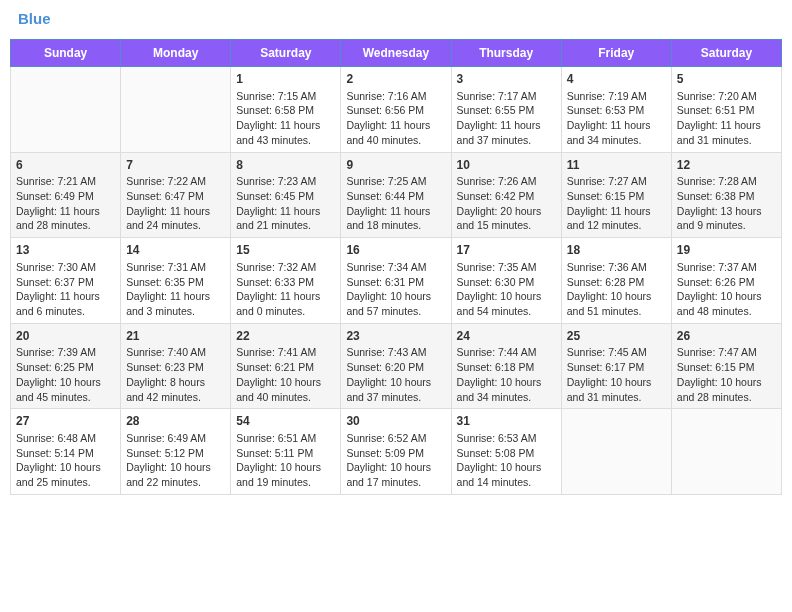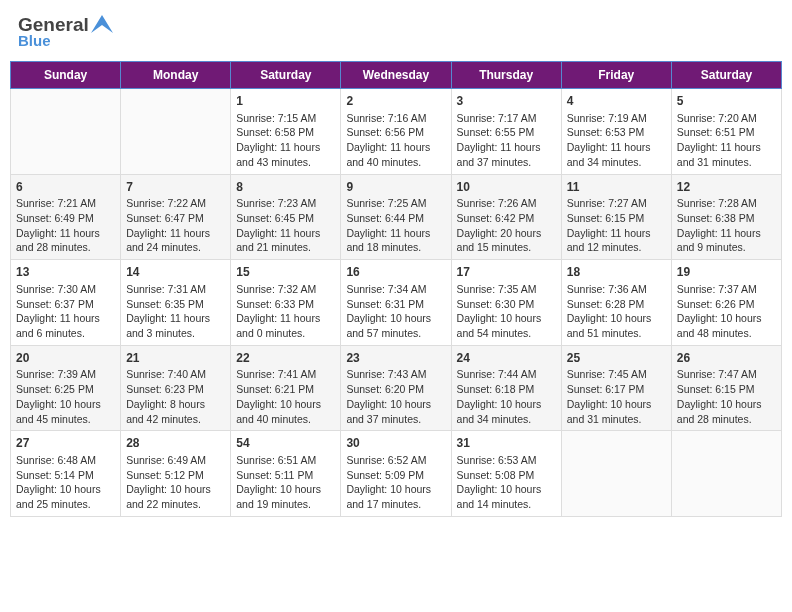--- a/index.html
+++ b/index.html
@@ -28,21 +28,21 @@
     }
     .title-section {
       text-align: right;
     }
     table {
       width: 100%;
       border-collapse: collapse;
       font-size: 11px;
     }
     thead tr {
-      background-color: #701a75;
+      background-color: #8b5cf6;
       color: #fff;
     }
     thead th {
       padding: 6px 4px;
       font-weight: bold;
       font-size: 12px;
       border: 1px solid #5588d0;
     }
     tbody tr {
       background-color: #fff;
@@ -68,26 +68,20 @@
     }
     .empty-cell {
       background: #fafafa;
     }
   </style>
 </head>
 <body>
 
 <div class="header">
   <div class="logo">
-    <div class="logo-row">
-      <span style="font-size:19px;font-weight:bold;color:#444;">General</span>
-      <svg width="22" height="18" viewBox="0 0 22 18" style="margin-left:2px;margin-top:-2px;">
-        <polygon points="0,18 11,0 22,18 11,10" fill="#4a90d9"></polygon>
-      </svg>
-    </div>
     <span style="font-size:15px;font-weight:bold;color:#4a90d9;margin-top:-4px;">Blue</span>
   </div>
   <div class="title-section">
     <div style="font-size:38px;font-weight:300;color:#333;"></div>
     <div style="font-size:14px;color:#555;"></div>
   </div>
 </div>
 
 <table>
   <thead>
@@ -111,21 +105,21 @@
         <td><span class="day-number">4</span><span>Sunrise: 7:19 AM</span><br><span>Sunset: 6:53 PM</span><br><span>Daylight: 11 hours and 34 minutes.</span></td>
         <td><span class="day-number">5</span><span>Sunrise: 7:20 AM</span><br><span>Sunset: 6:51 PM</span><br><span>Daylight: 11 hours and 31 minutes.</span></td>
       </tr>
       <tr>
         <td><span class="day-number">6</span><span>Sunrise: 7:21 AM</span><br><span>Sunset: 6:49 PM</span><br><span>Daylight: 11 hours and 28 minutes.</span></td>
         <td><span class="day-number">7</span><span>Sunrise: 7:22 AM</span><br><span>Sunset: 6:47 PM</span><br><span>Daylight: 11 hours and 24 minutes.</span></td>
         <td><span class="day-number">8</span><span>Sunrise: 7:23 AM</span><br><span>Sunset: 6:45 PM</span><br><span>Daylight: 11 hours and 21 minutes.</span></td>
         <td><span class="day-number">9</span><span>Sunrise: 7:25 AM</span><br><span>Sunset: 6:44 PM</span><br><span>Daylight: 11 hours and 18 minutes.</span></td>
         <td><span class="day-number">10</span><span>Sunrise: 7:26 AM</span><br><span>Sunset: 6:42 PM</span><br><span>Daylight: 20 hours and 15 minutes.</span></td>
         <td><span class="day-number">11</span><span>Sunrise: 7:27 AM</span><br><span>Sunset: 6:15 PM</span><br><span>Daylight: 11 hours and 12 minutes.</span></td>
-        <td><span class="day-number">12</span><span>Sunrise: 7:28 AM</span><br><span>Sunset: 6:38 PM</span><br><span>Daylight: 11 hours and 9 minutes.</span></td>
+        <td><span class="day-number">12</span><span>Sunrise: 7:28 AM</span><br><span>Sunset: 6:38 PM</span><br><span>Daylight: 13 hours and 9 minutes.</span></td>
       </tr>
       <tr>
         <td><span class="day-number">13</span><span>Sunrise: 7:30 AM</span><br><span>Sunset: 6:37 PM</span><br><span>Daylight: 11 hours and 6 minutes.</span></td>
         <td><span class="day-number">14</span><span>Sunrise: 7:31 AM</span><br><span>Sunset: 6:35 PM</span><br><span>Daylight: 11 hours and 3 minutes.</span></td>
         <td><span class="day-number">15</span><span>Sunrise: 7:32 AM</span><br><span>Sunset: 6:33 PM</span><br><span>Daylight: 11 hours and 0 minutes.</span></td>
         <td><span class="day-number">16</span><span>Sunrise: 7:34 AM</span><br><span>Sunset: 6:31 PM</span><br><span>Daylight: 10 hours and 57 minutes.</span></td>
         <td><span class="day-number">17</span><span>Sunrise: 7:35 AM</span><br><span>Sunset: 6:30 PM</span><br><span>Daylight: 10 hours and 54 minutes.</span></td>
         <td><span class="day-number">18</span><span>Sunrise: 7:36 AM</span><br><span>Sunset: 6:28 PM</span><br><span>Daylight: 10 hours and 51 minutes.</span></td>
         <td><span class="day-number">19</span><span>Sunrise: 7:37 AM</span><br><span>Sunset: 6:26 PM</span><br><span>Daylight: 10 hours and 48 minutes.</span></td>
       </tr>

